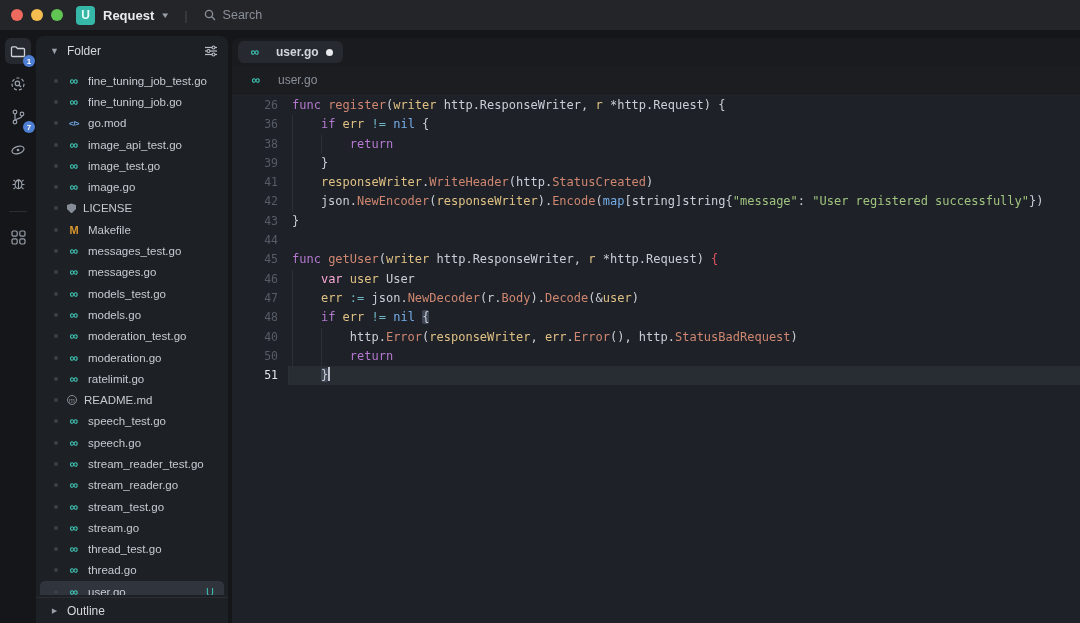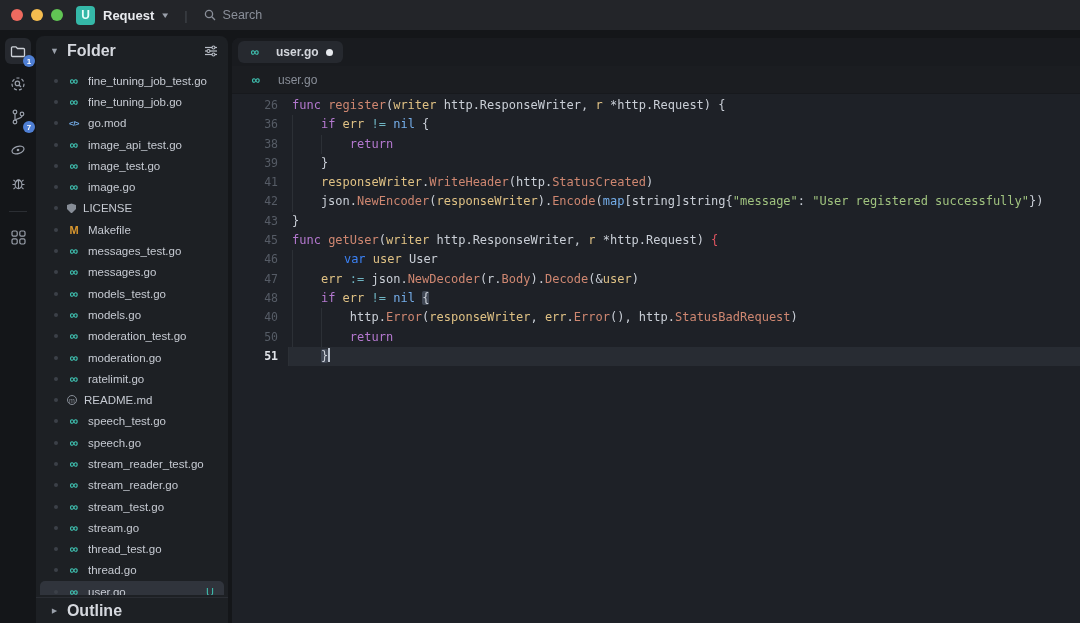--- a/index.html
+++ b/index.html
@@ -30,21 +30,21 @@
   .rail-badge { position:absolute; right:-4px; bottom:-3px; min-width:12px; height:12px; padding:0 2px;
                 background:#4f7fd4; border-radius:7px; color:#fff; font-size:8px; font-weight:bold;
                 display:flex; align-items:center; justify-content:center; }
   .rail-divider { width:18px; height:1px; background:#2b2e33; margin:8px 0 12px 0; }
 
   
   .sidebar { position:absolute; left:36px; top:36px; width:192px; height:587px;
              background:#1d2024; border-radius:8px 8px 0 0; display:flex; flex-direction:column; }
   .sb-header { height:30px; display:flex; align-items:center; padding:0 10px 0 14px; flex:none; }
   .sb-chevron { color:#9aa0aa; font-size:9px; margin-right:8px; }
-  .sb-title { color:#d5d8de; font-size:16px; font-weight:bold; flex:1; }
+  .sb-title { color:#d5d8de; font-size:12px; font-weight:normal; flex:1; }
   .sb-filter { color:#b9bec7; }
   .file-list { flex:1; padding-top:4px; overflow:hidden; }
   .file-row { height:21.3px; display:flex; align-items:center; padding-left:14px; margin:0 4px;
               border-radius:5px; }
   .file-row.sel { background:#30343c; }
   .git-dot { width:4px; height:4px; border-radius:50%; background:#3c4048; margin-right:9px; flex:none; }
   .fi { width:14px; flex:none; margin-right:7px; display:flex; align-items:center; justify-content:center; }
   .fi-go { color:#3fc0b0; font-weight:bold; font-size:12px; line-height:1; }
   .fi-mod { color:#74ade9; font-weight:bold; font-size:8px; letter-spacing:-0.5px; }
   .fi-shield { width:9px; height:10px; background:#878d97;
@@ -68,21 +68,21 @@
   .tab-label { color:#d3d6dc; font-size:12px; font-weight:bold; }
   .tab-dot { width:7px; height:7px; border-radius:50%; background:#e8eaee; }
   .breadcrumbs { height:28px; background:#1b1d21; display:flex; align-items:center; gap:8px;
                  padding-left:17px; flex:none; border-bottom:1px solid #17191d; }
   .bc-label { color:#8a8f99; font-size:12px; }
 
   .code { flex:1; padding-top:2px; font-family:"DejaVu Sans Mono", monospace; font-size:12px; }
   .code-line { display:flex; height:19.3px; line-height:19.3px; }
   .gutter { width:46px; flex:none; text-align:right; padding-right:0; color:#565c66;
             font-size:11.5px; }
-  .code-line.active .gutter { color:#e0e3e8; font-weight:bold; }
+  .code-line.active .gutter { color:#e0e3e8; font-weight:normal; }
   .line-content { flex:1; position:relative; white-space:pre; margin-left:14px; }
   .code-line.active .line-content { background:#282c33; margin-left:10px; padding-left:4px; }
   .guide { position:absolute; top:0; width:1px; height:100%; background:#2c3036; }
   .tk-mb { background:#404754; border-radius:2px; }
   .caret { display:inline-block; width:2px; height:14px; background:#bcc3ce; vertical-align:-2px; }
 
   svg { display:block; }
 </style>
 </head>
 <body>
@@ -352,26 +352,30 @@
         </div>
         <div class="code-line">
           <div class="gutter">42</div>
           <div class="line-content"><span class="guide" style="left: 0ch;"></span><span style="color: rgb(201, 206, 214);">    json.</span><span style="color: rgb(207, 135, 113);">NewEncoder</span><span style="color: rgb(201, 206, 214);">(</span><span style="color: rgb(223, 193, 132);">responseWriter</span><span style="color: rgb(201, 206, 214);">).</span><span style="color: rgb(207, 135, 113);">Encode</span><span style="color: rgb(201, 206, 214);">(</span><span style="color: rgb(116, 173, 233);">map</span><span style="color: rgb(201, 206, 214);">[string]string{</span><span style="color: rgb(160, 195, 127);">"message"</span><span style="color: rgb(201, 206, 214);">: </span><span style="color: rgb(160, 195, 127);">"User registered successfully"</span><span style="color: rgb(201, 206, 214);">})</span></div>
         </div>
         <div class="code-line">
           <div class="gutter">43</div>
           <div class="line-content"><span style="color: rgb(201, 206, 214);">}</span></div>
         </div>
         <div class="code-line">
+          <div class="gutter">44</div>
+          <div class="line-content"></div>
+        </div>
+        <div class="code-line">
           <div class="gutter">45</div>
           <div class="line-content"><span style="color: rgb(180, 120, 207);">func </span><span style="color: rgb(207, 135, 113);">getUser</span><span style="color: rgb(201, 206, 214);">(</span><span style="color: rgb(223, 193, 132);">writer</span><span style="color: rgb(201, 206, 214);"> http.ResponseWriter, </span><span style="color: rgb(223, 193, 132);">r</span><span style="color: rgb(201, 206, 214);"> *http.Request) </span><span style="color: rgb(224, 85, 97);">{</span></div>
         </div>
         <div class="code-line">
           <div class="gutter">46</div>
-          <div class="line-content"><span class="guide" style="left: 0ch;"></span><span style="color: rgb(201, 206, 214);">    </span><span style="color: #3b82f6; margin-left: 23px;">var </span><span style="color: rgb(223, 193, 132);">user</span><span style="color: rgb(201, 206, 214);"> User</span></div>
+          <div class="line-content"><span class="guide" style="left: 0ch;"></span><span style="color: rgb(201, 206, 214);">    </span><span style="color: #f9a8d4;">var </span><span style="color: rgb(223, 193, 132);">user</span><span style="color: rgb(201, 206, 214);"> User</span></div>
         </div>
         <div class="code-line">
           <div class="gutter">47</div>
           <div class="line-content"><span class="guide" style="left: 0ch;"></span><span style="color: rgb(201, 206, 214);">    </span><span style="color: rgb(223, 193, 132);">err</span><span style="color: rgb(201, 206, 214);"> </span><span style="color: rgb(111, 180, 194);">:=</span><span style="color: rgb(201, 206, 214);"> json.</span><span style="color: rgb(207, 135, 113);">NewDecoder</span><span style="color: rgb(201, 206, 214);">(r.</span><span style="color: rgb(207, 135, 113);">Body</span><span style="color: rgb(201, 206, 214);">).</span><span style="color: rgb(207, 135, 113);">Decode</span><span style="color: rgb(201, 206, 214);">(&amp;</span><span style="color: rgb(223, 193, 132);">user</span><span style="color: rgb(201, 206, 214);">)</span></div>
         </div>
         <div class="code-line">
           <div class="gutter">48</div>
           <div class="line-content"><span class="guide" style="left: 0ch;"></span><span style="color: rgb(201, 206, 214);">    </span><span style="color: rgb(180, 120, 207);">if </span><span style="color: rgb(223, 193, 132);">err</span><span style="color: rgb(201, 206, 214);"> </span><span style="color: rgb(111, 180, 194);">!=</span><span style="color: rgb(201, 206, 214);"> </span><span style="color: rgb(116, 173, 233);">nil</span><span style="color: rgb(201, 206, 214);"> </span><span class="tk-mb" style="color: rgb(201, 206, 214);">{</span></div>
         </div>
         <div class="code-line">

